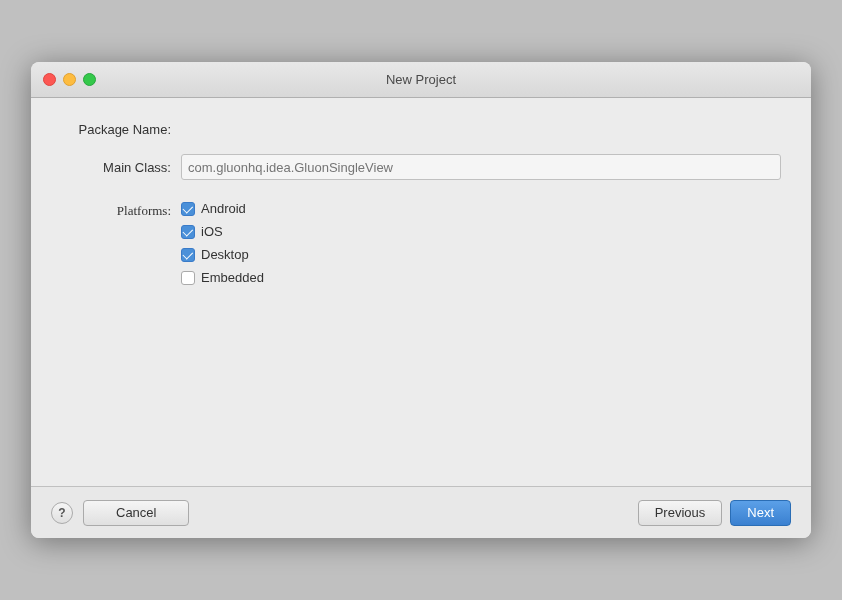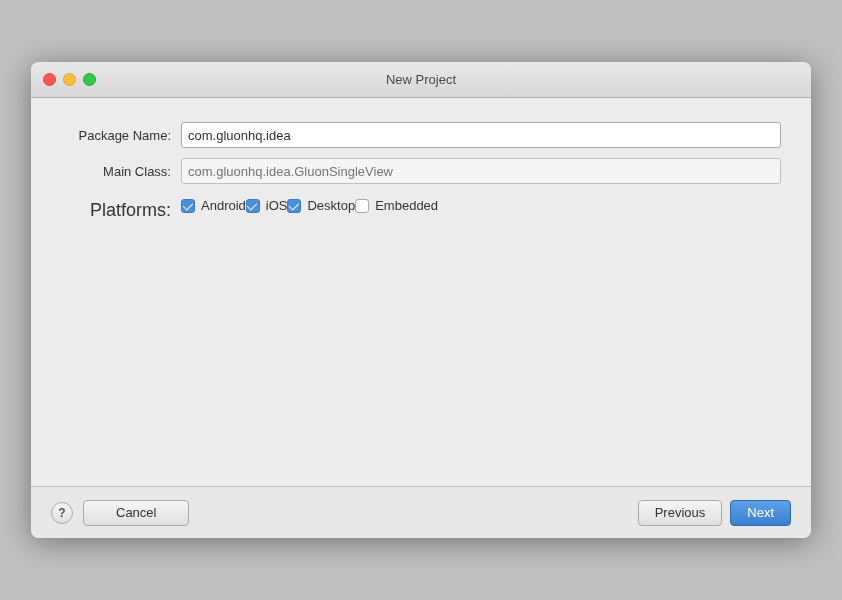--- a/index.html
+++ b/index.html
@@ -71,21 +71,21 @@
 
     .form-area {
       display: flex;
       flex-direction: column;
       gap: 0;
     }
 
     .form-row {
       display: flex;
       align-items: center;
-      margin-bottom: 10px;
+      margin-bottom: 17px;
     }
 
     .form-label {
       width: 120px;
       text-align: right;
       padding-right: 10px;
       color: #333;
       font-size: 13px;
       flex-shrink: 0;
     }
@@ -112,28 +112,30 @@
       display: flex;
       align-items: flex-start;
       margin-top: 4px;
     }
 
     .platforms-label {
       width: 120px;
       text-align: right;
       padding-right: 10px;
       color: #333;
-      font-size: 18px;
+      font-size: 13px;
       padding-top: 2px;
       flex-shrink: 0;
+      font-family: Liberation Serif, serif;
     }
 
     .checkboxes {
       display: flex;
-      flex-direction: row;
+      flex-direction: column;
+      gap: 8px;
     }
 
     .checkbox-row {
       display: flex;
       align-items: center;
       gap: 6px;
       cursor: pointer;
     }
 
     .checkbox-box {
@@ -253,21 +255,20 @@
       <div class="traffic-light maximize"></div>
     </div>
     <span class="titlebar-title">New Project</span>
   </div>
 
   <div class="content">
     <div class="form-area">
 
       <div class="form-row">
         <label class="form-label">Package Name:</label>
-        <input class="form-input" type="text" value="com.gluonhq.idea" style="">
       </div>
 
 
       <div class="form-row">
         <label class="form-label">Main Class:</label>
         <input class="form-input readonly" type="text" readonly="" placeholder="com.gluonhq.idea.GluonSingleView" style="">
       </div>
 
       <div class="platforms-row">
         <span class="platforms-label">Platforms:</span>

